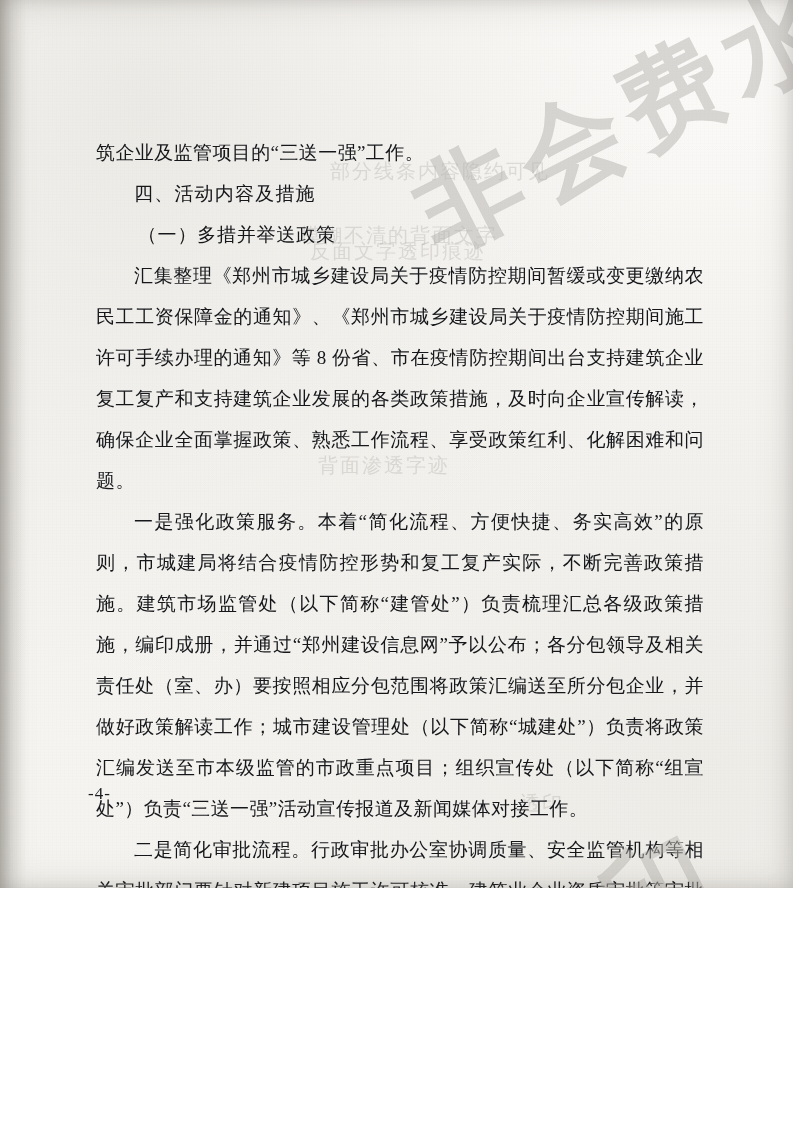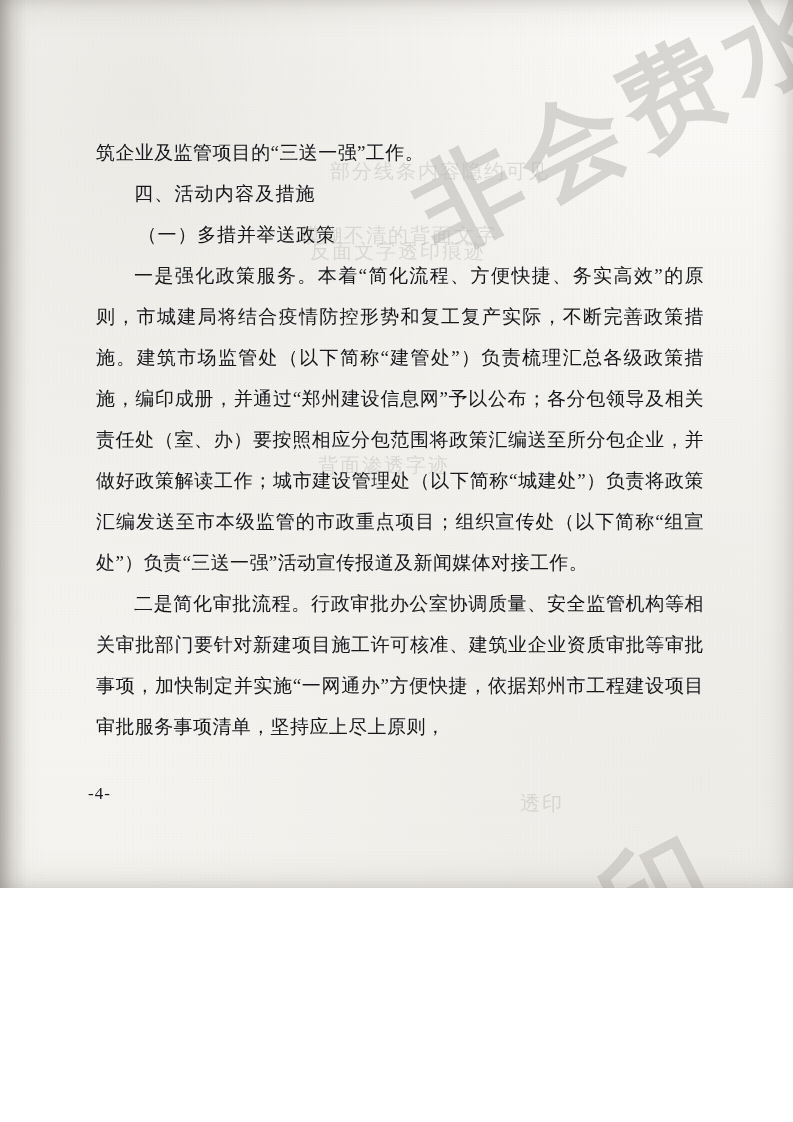--- a/index.html
+++ b/index.html
@@ -158,20 +158,21 @@
   <div class="ghost" id="ghost-1">部分线条内容隐约可见</div>
   <div class="ghost" id="ghost-2">反面文字透印痕迹</div>
   <div class="ghost" id="ghost-4">背面渗透字迹</div>
   <div class="ghost" id="ghost-3">模糊不清的背面文字</div>
   <div class="ghost" id="ghost-5">透印</div>
 
   <div id="content">
     <p class="plain">筑企业及监管项目的“三送一强”工作。</p>
     <p class="heading">四、活动内容及措施</p>
     <p class="sub-heading">（一）多措并举送政策</p>
+    <p class="indent">汇集整理《郑州市城乡建设局关于疫情防控期间暂缓或变更缴纳农民工工资保障金的通知》、《郑州市城乡建设局关于疫情防控期间施工许可手续办理的通知》等 8 份省、市在疫情防控期间出台支持建筑企业复工复产和支持建筑企业发展的各类政策措施，及时向企业宣传解读，确保企业全面掌握政策、熟悉工作流程、享受政策红利、化解困难和问题。</p>
     <p class="indent">一是强化政策服务。本着“简化流程、方便快捷、务实高效”的原则，市城建局将结合疫情防控形势和复工复产实际，不断完善政策措施。建筑市场监管处（以下简称“建管处”）负责梳理汇总各级政策措施，编印成册，并通过“郑州建设信息网”予以公布；各分包领导及相关责任处（室、办）要按照相应分包范围将政策汇编送至所分包企业，并做好政策解读工作；城市建设管理处（以下简称“城建处”）负责将政策汇编发送至市本级监管的市政重点项目；组织宣传处（以下简称“组宣处”）负责“三送一强”活动宣传报道及新闻媒体对接工作。</p>
     <p class="indent">二是简化审批流程。行政审批办公室协调质量、安全监管机构等相关审批部门要针对新建项目施工许可核准、建筑业企业资质审批等审批事项，加快制定并实施“一网通办”方便快捷，依据郑州市工程建设项目审批服务事项清单，坚持应上尽上原则，</p>
   </div>
 
   <div id="footer">-4-</div>
 
   <div class="watermark" id="wm-top">非会费水印</div>
   <div class="watermark" id="wm-bottom">非会费水印</div>
 
   <div id="edges"></div>

